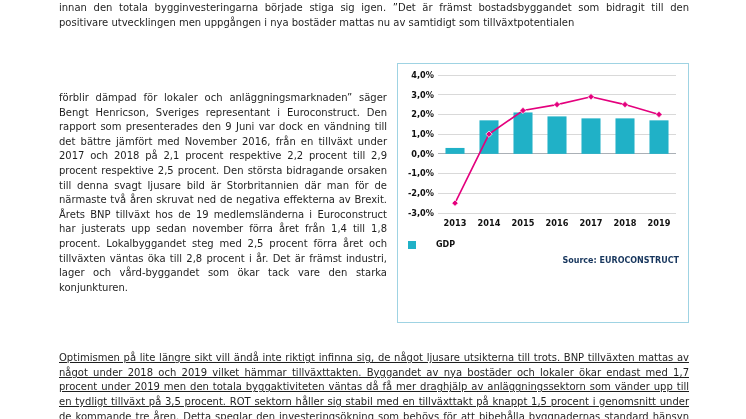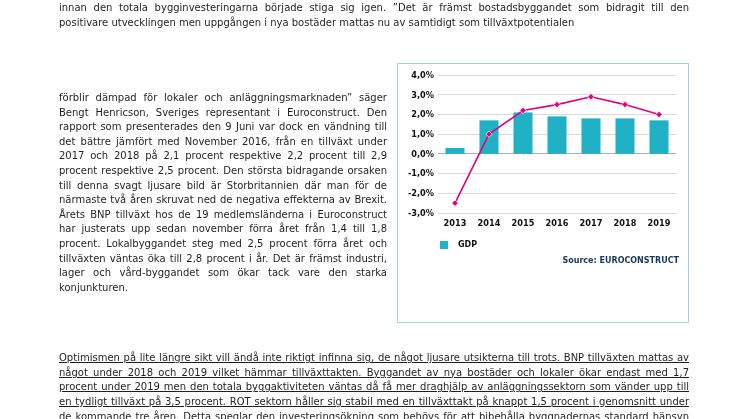--- a/index.html
+++ b/index.html
@@ -16,21 +16,21 @@
   }
   .columns { display:flex; gap:10px; margin-top:33px; align-items:center; }
   .left-col { flex:1; min-width:0; }
   .chart-box {
     width:292px; min-width:292px; height:260px;
     border:1px solid var(--chart-border,#9fd3e3);
     background:#fff; padding:3px 4px 2px 4px;
   }
   .chart-footer { position:relative; height:28px; }
   .legend { margin-left:6px; }
-  .legend-item { display:flex; align-items:center; gap:10px; height:12px;margin-left:32px; }
+  .legend-item { display:flex; align-items:center; gap:20px; height:12px; }
   .legend-label { font-size:8px; font-weight:bold; color:#111; line-height:10px; }
   .swatch { width:8px; height:8px; background:var(--bar-color,#20b1c7); display:inline-block; }
   .line-marker { width:20px; height:8px; position:relative; display:inline-block; }
   .line-marker .seg { position:absolute; left:0; right:0; top:3px; height:2px; background:var(--line-color,#e4007d); }
   .line-marker .dot {
     position:absolute; left:50%; top:50%; transform:translate(-50%,-50%);
     width:5px; height:5px; border:1.5px solid var(--line-color,#e4007d);
     border-radius:50%; background:#fff;
   }
   .source {

